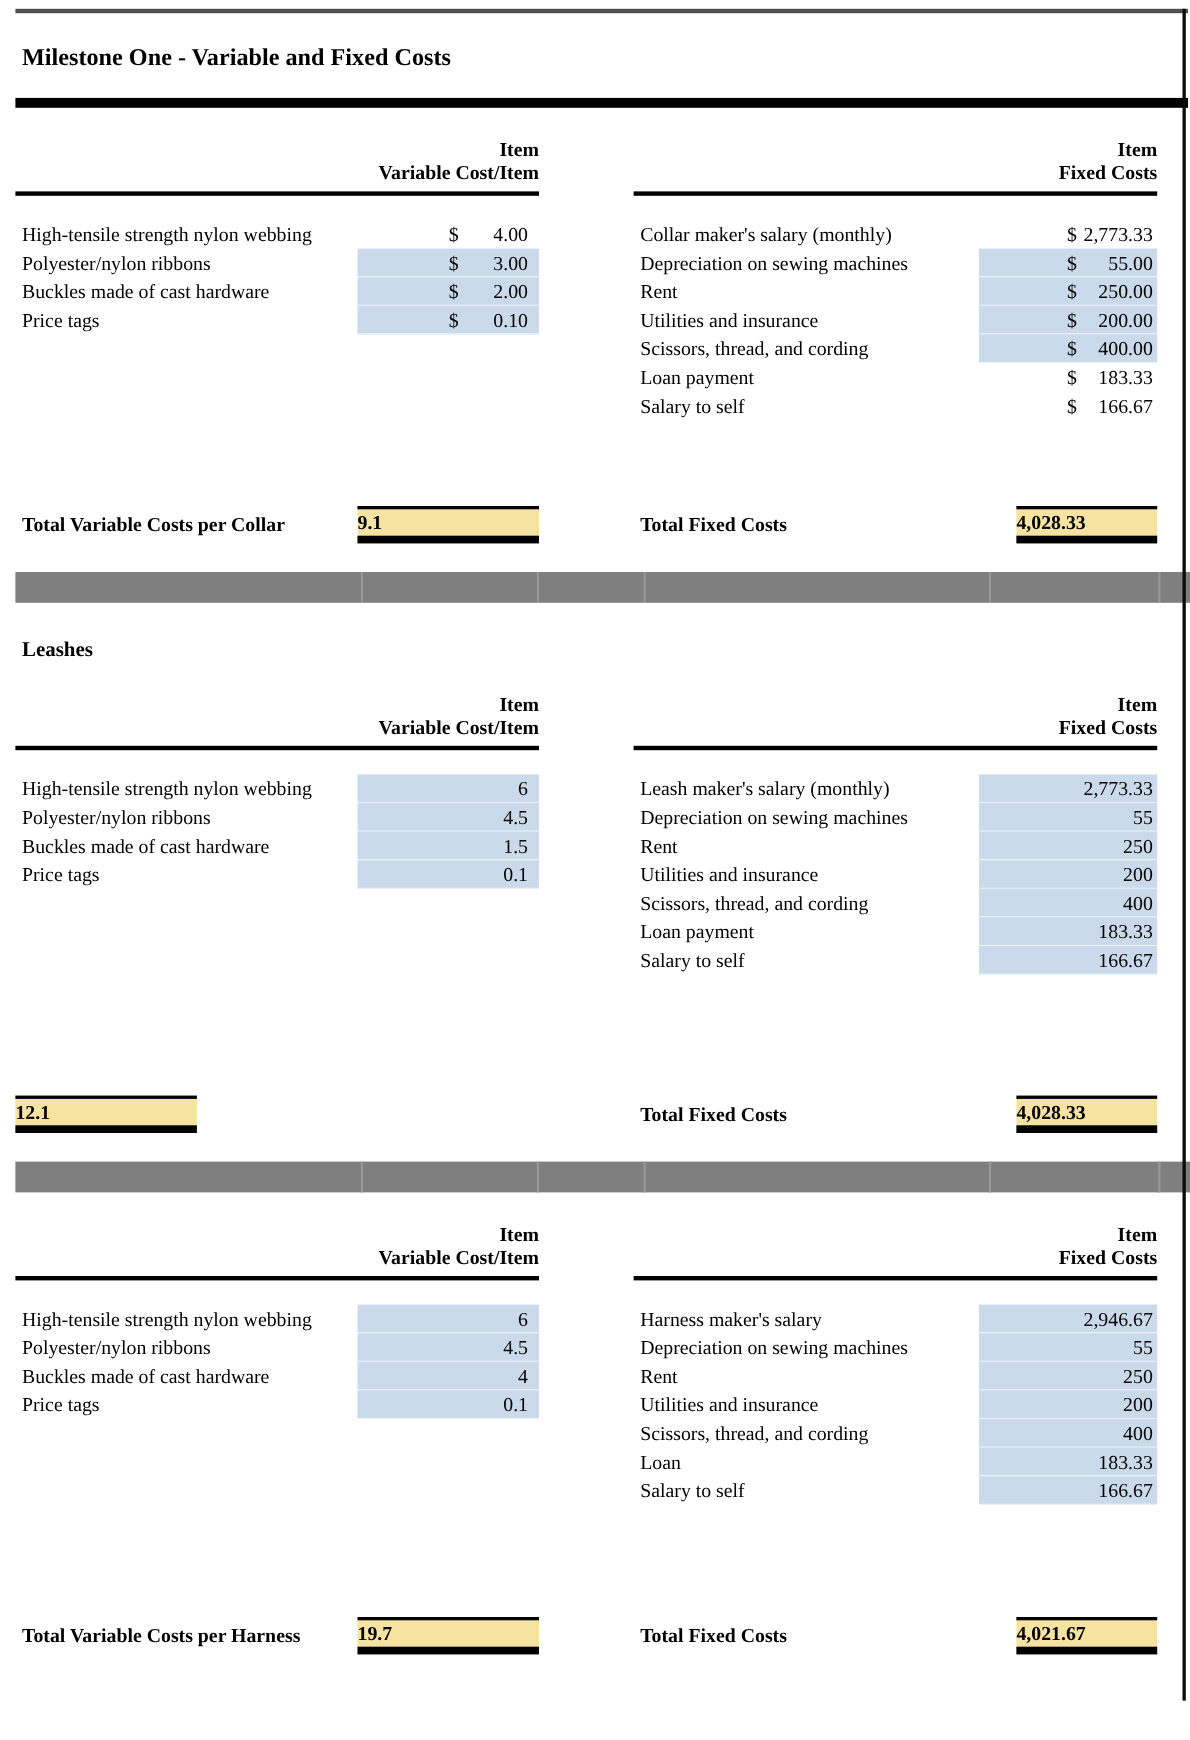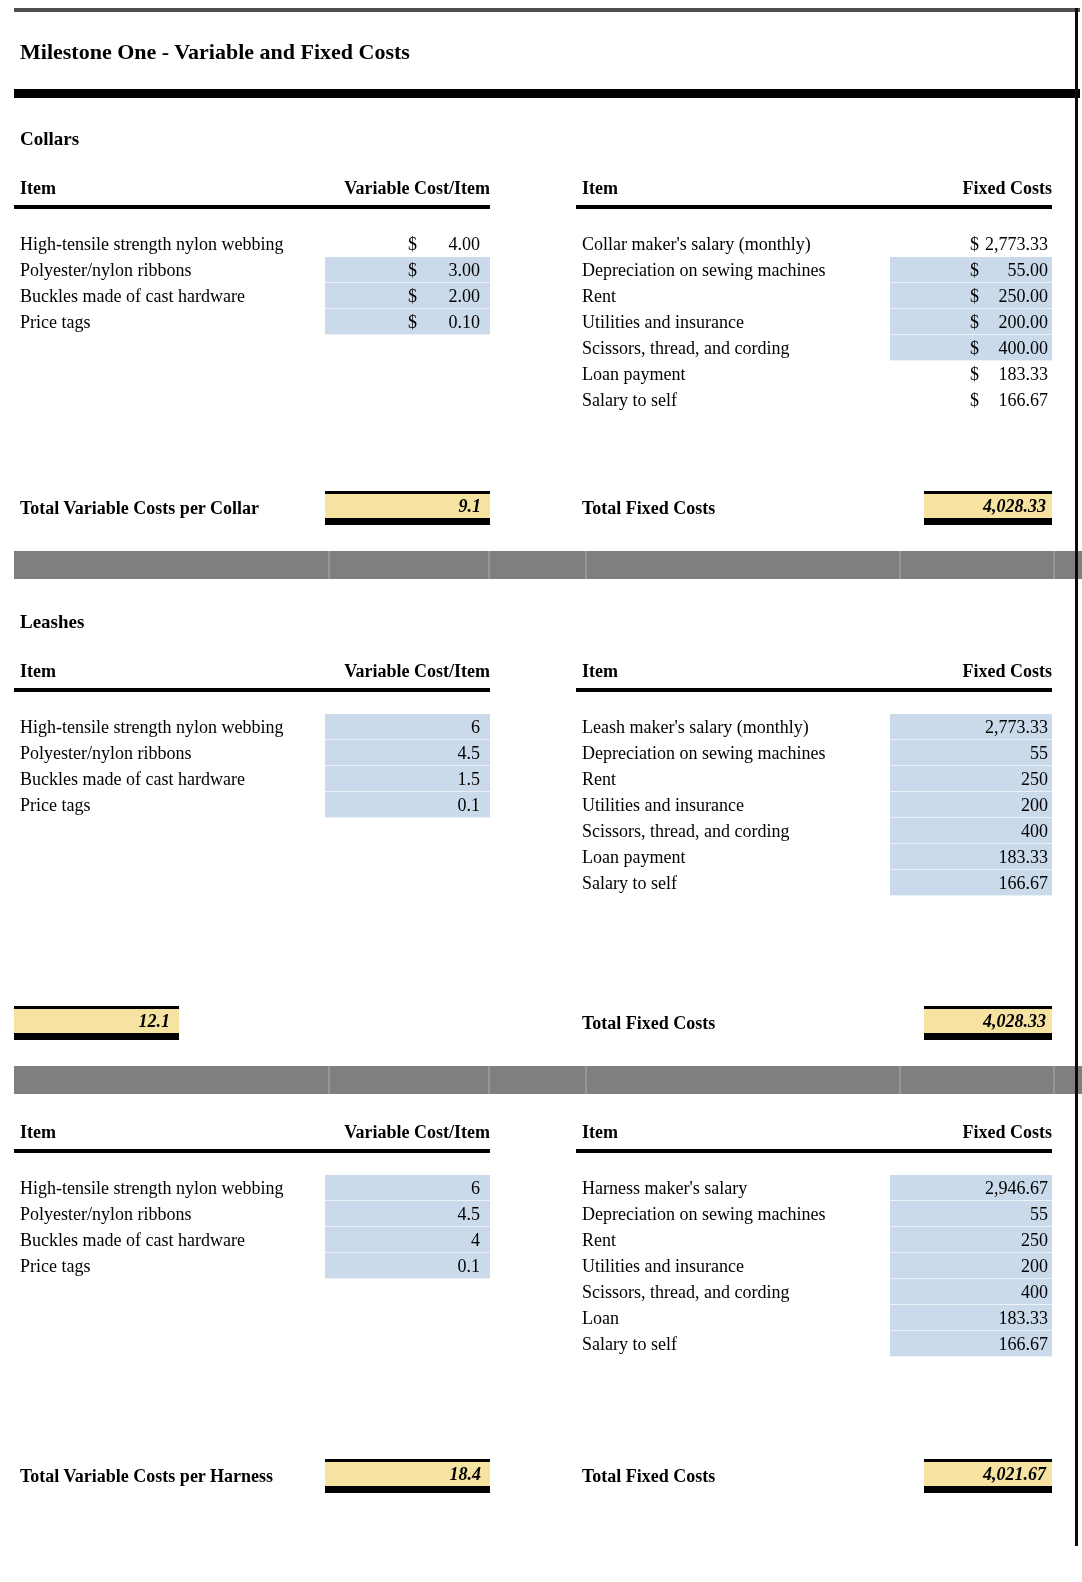--- a/index.html
+++ b/index.html
@@ -14,21 +14,21 @@
 
   .section{margin-left:14px;}
   .sec-heading{margin:30px 0 0 6px;font-size:19px;font-weight:bold;line-height:22px;}
   .sec-0 .sec-heading{margin-top:30px;}
   .sec-1 .sec-heading{margin-top:32px;}
   .sec-2 .sec-heading{margin-top:20px;}
 
   .tables{display:flex;gap:86px;margin-top:28px;}
   .table{width:476px;display:flex;flex-direction:column;}
   .thead{display:flex;justify-content:space-between;align-items:flex-end;
-         border-bottom:4px solid #000;padding-bottom:6px;}
+         border-bottom:4px solid #000;padding-bottom:6px;flex-direction:column;}
   .th{font-size:18px;font-weight:bold;line-height:21px;}
   .item-th{padding-left:6px;}
 
   .rows{margin-top:22px;}
   .sec-0 .rows{height:260px;}
   .sec-1 .rows{height:292px;}
   .sec-2 .rows{height:284px;}
 
   .row{display:flex;justify-content:space-between;height:26px;align-items:center;font-size:18px;}
   .row-label{padding-left:6px;white-space:nowrap;}
@@ -38,37 +38,36 @@
   .row-value.hl{background:var(--blue);box-shadow:inset 0 -1px 0 rgba(255,255,255,0.65);}
   .vbox{display:flex;justify-content:space-between;align-items:baseline;}
   .variable-table .vbox{width:72px;margin-right:10px;}
   .fixed-table .vbox{width:78px;margin-right:4px;}
   .num{text-align:right;flex:1;}
 
   .total-row{display:flex;justify-content:space-between;align-items:stretch;height:34px;gap:24px;}
   .total-label{font-size:18px;font-weight:bold;line-height:34px;padding-left:6px;white-space:nowrap;}
   .total-box{box-sizing:border-box;background:var(--yellow);
              border-top:3px solid #000;border-bottom:7px solid #000;
-             font-size:18px;font-weight:bold;line-height:24px;text-align:right;font-style:italic;}
+             font-size:18px;font-weight:bold;line-height:24px;}
   .variable-table .total-box{width:165px;padding-right:9px;}
   .fixed-table .total-box{width:128px;padding-right:6px;}
 
   .band{margin:26px 0 0 14px;height:28px;background:var(--band);position:relative;}
   .band .bl{position:absolute;top:0;width:2px;height:28px;background:#979797;}
 </style>
 </head>
 <body style="--blue: #cbdaeb; --yellow: #f6e3a2; --band: #7f7f7f;">
 
 <div class="topline"></div>
 <h1 class="title">Milestone One - Variable and Fixed Costs</h1>
 <div class="thickrule"></div>
 
 <div id="sections-mount">
   <section class="section sec-0">
-    <h2 class="sec-heading">Collars</h2>
     <div class="tables">
       <div class="table variable-table">
         <div class="thead">
           <span class="th item-th">Item</span>
           <span class="th cost-th">Variable Cost/Item</span>
         </div>
         <div class="rows">
   <div class="row">
     <span class="row-label">High-tensile strength nylon webbing</span>
     <span class="row-value">
@@ -390,21 +389,21 @@
     <span class="row-value hl">
       <span class="vbox">
 
         <span class="num">0.1</span>
       </span>
     </span>
   </div>
 </div>
         <div class="total-row">
           <span class="total-label">Total Variable Costs per Harness</span>
-          <span class="total-box">18.4</span>
+          <span class="total-box">19.7</span>
         </div>
       </div>
       <div class="table fixed-table">
         <div class="thead">
           <span class="th item-th">Item</span>
           <span class="th cost-th">Fixed Costs</span>
         </div>
         <div class="rows">
   <div class="row">
     <span class="row-label">Harness maker's salary</span>

